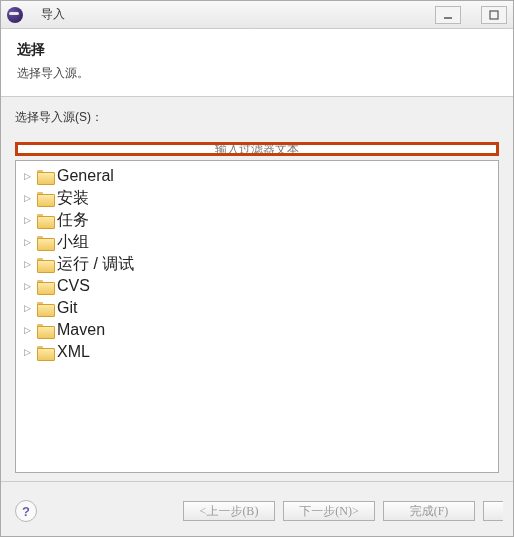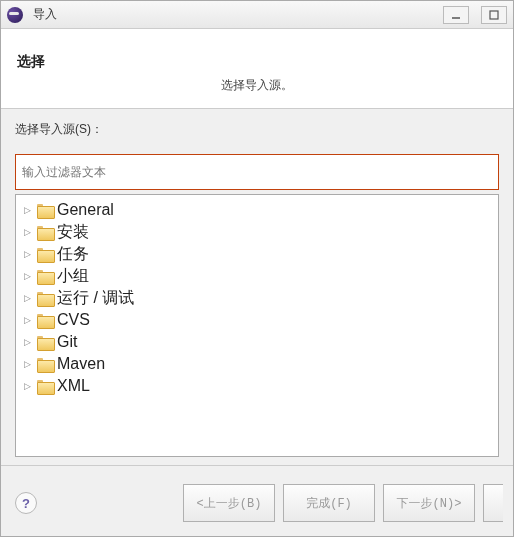--- a/index.html
+++ b/index.html
@@ -20,21 +20,21 @@
     display: flex;
     flex-direction: column;
   }
   .titlebar {
     height: 28px;
     background: linear-gradient(#f8f8f8, #e8e8e8);
     border-bottom: 1px solid #ccc;
     display: flex;
     align-items: center;
     padding: 0 6px;
-    gap: 10px;
+    gap: 18px;
   }
   .eclipse-icon {
     width: 16px; height: 16px;
     border-radius: 50%;
     background: radial-gradient(circle at 30% 30%, #6a4fa3, #2a1a55);
     position: relative;
     flex-shrink: 0;
   }
   .eclipse-icon::after {
     content: "";
@@ -53,58 +53,58 @@
     margin-left: 2px;
     display: flex;
     align-items: center;
     justify-content: center;
   }
   .win-btn svg { display: block; }
 
   .header {
     background: #fff;
     border-bottom: 1px solid #ccc;
-    padding: 24px 16px 14px 16px;
+    padding: 12px 16px 14px 16px;
   }
   .header h1 {
     margin: 0 0 6px 0;
     font-size: 14px;
     font-weight: bold;
     color: #222;
   }
   .header p {
     margin: 0;
     font-size: 12px;
     color: #444;
-    text-align: center;
   }
 
   .body-area {
     flex: 1;
     padding: 12px 14px 8px 14px;
     display: flex;
     flex-direction: column;
     min-height: 0;
   }
   .field-label {
     font-size: 12px;
     color: #333;
     margin-bottom: 16px;
   }
   .filter-input {
     width: 100%;
-    height: 36px;
-    border: 1px solid #c2410c;
+    height: 14px;
+    border: 3px solid #c2410c;
     padding: 2px 6px;
     font-size: 12px;
     font-family: inherit;
     color: #888;
     background: #fff;
     outline: none;
     margin-bottom: 4px;
+    text-align: center;
   }
   .tree {
     flex: 1;
     border: 1px solid #aaa;
     background: #fff;
     padding: 4px 6px;
     overflow: auto;
     min-height: 0;
   }
   .tree-item {
@@ -165,25 +165,25 @@
     align-items: center;
     justify-content: center;
     color: #6a5fa8;
     font-weight: bold;
     font-size: 13px;
     cursor: pointer;
   }
   .footer-spacer { flex: 1; }
   .btn {
     min-width: 92px;
-    height: 38px;
+    height: 20px;
     border: 1px solid #b0b0b0;
     background: linear-gradient(#fdfdfd, #eaeaea);
     font-size: 12px;
-    font-family: Liberation Mono, monospace;
+    font-family: Liberation Serif, serif;
     padding: 0 8px;
     cursor: pointer;
   }
   .btn[disabled] {
     color: #9a9a9a;
     cursor: default;
   }
   .btn-partial {
     width: 20px; min-width: 20px;
     border-right: none;
@@ -266,18 +266,18 @@
       </div>
     </div>
   </div>
 
   <div class="footer">
     <div class="help-btn">
       <span>?</span>
     </div>
     <div class="footer-spacer"></div>
     <button class="btn" disabled="">&lt;上一步(B)</button>
+    <button class="btn" disabled="">下一步(N)&gt;</button>
     <button class="btn" disabled="">完成(F)</button>
-    <button class="btn" disabled="">下一步(N)&gt;</button>
     <button class="btn btn-partial"></button>
   </div>
 
 </div>
 
 </body></html>

